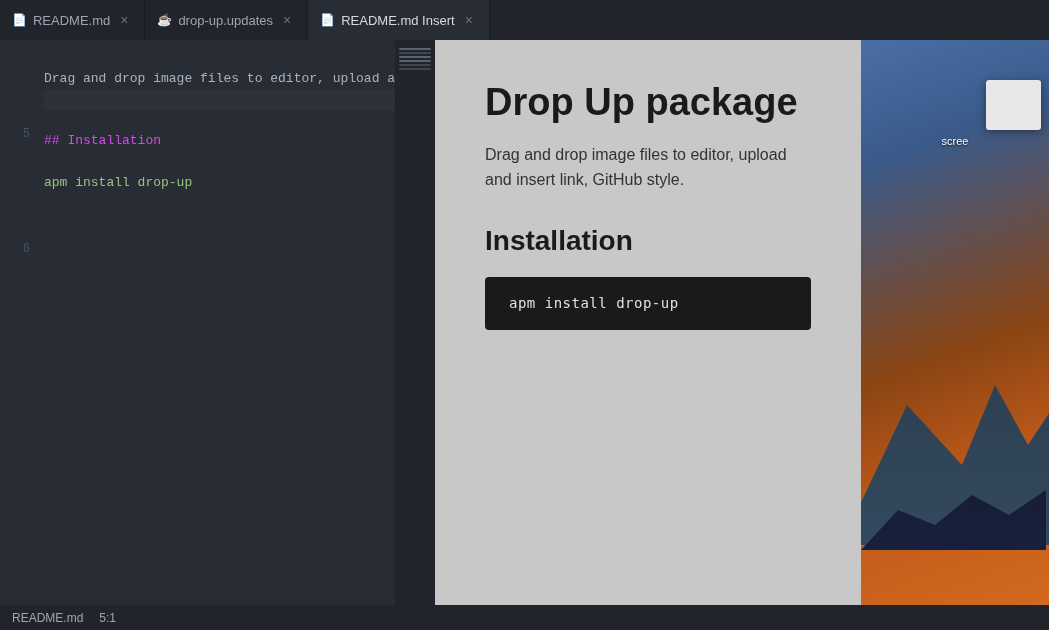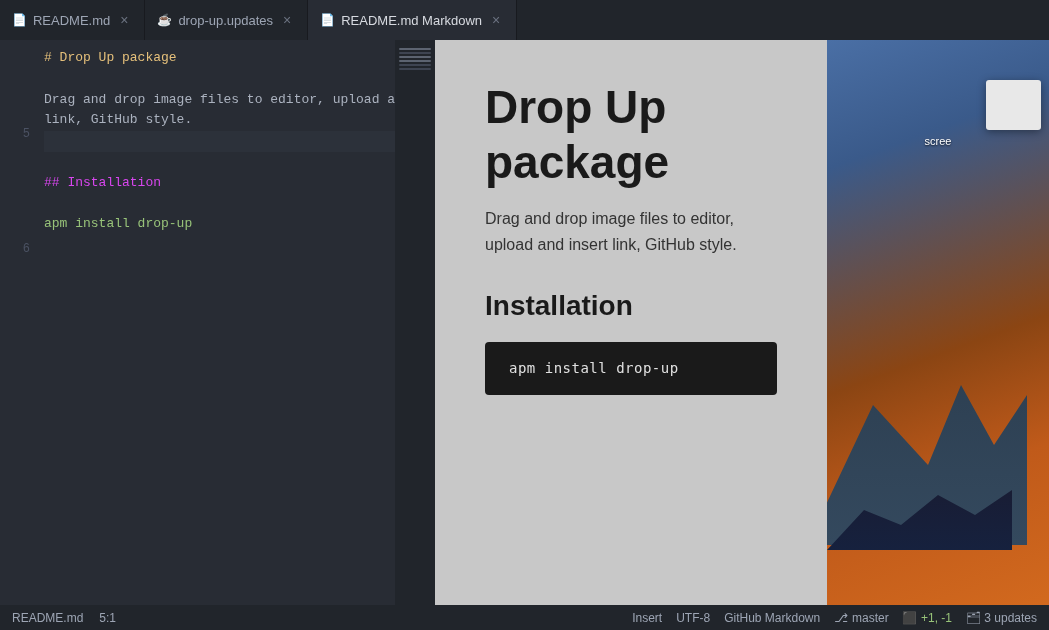--- a/index.html
+++ b/index.html
@@ -121,21 +121,21 @@
 
     
     .preview-panel {
       flex: 1;
       background: #c8c8c8;
       overflow-y: auto;
       padding: 40px 50px;
     }
 
     .preview-title {
-      font-size: 46px;
+      font-size: 38px;
       font-weight: 700;
       color: #1a1a1a;
       margin-bottom: 16px;
       line-height: 1.2;
     }
 
     .preview-desc {
       font-size: 16px;
       color: #333;
       margin-bottom: 32px;
@@ -155,21 +155,21 @@
       color: #e0e0e0;
       padding: 18px 24px;
       border-radius: 4px;
       font-family: 'Courier New', Courier, monospace;
       font-size: 14px;
       letter-spacing: 0.5px;
     }
 
     
     .desktop-area {
-      width: 222px;
+      width: 188px;
       background: linear-gradient(160deg, #4a6fa5 0%, #3a5a8a 20%, #8b4513 55%, #c05a1a 75%, #d2691e 100%);
       flex-shrink: 0;
       position: relative;
       overflow: hidden;
     }
 
     
     .desktop-area::before {
       content: '';
       position: absolute;
@@ -261,21 +261,21 @@
     <span>README.md</span>
     <span class="close-btn">×</span>
   </div>
   <div class="tab">
     <span style="font-size:12px;">☕</span>
     <span>drop-up.updates</span>
     <span class="close-btn">×</span>
   </div>
   <div class="tab active">
     <span style="font-size:12px;">📄</span>
-    <span>README.md Markdown</span>
+    <span>README.md Insert</span>
     <span class="close-btn">×</span>
   </div>
 </div>
 
 <div class="main-area">
 
   <div class="editor-panel">
     <div class="editor-content">
       <div class="line-numbers">
         <div>&nbsp;</div>
@@ -284,24 +284,22 @@
         <div>&nbsp;</div>
         <div>5</div>
         <div>&nbsp;</div>
         <div>&nbsp;</div>
         <div>&nbsp;</div>
         <div>&nbsp;</div>
         <div>&nbsp;</div>
         <div>6</div>
       </div>
       <div class="code-area">
-        <div class="code-line"><span class="heading"># Drop Up package</span></div>
         <div class="code-line">&nbsp;</div>
         <div class="code-line"><span class="normal-text">Drag and drop image files to editor, upload and insert</span></div>
-        <div class="code-line"><span class="normal-text">link, GitHub style.</span></div>
         <div class="code-line highlighted">&nbsp;</div>
         <div class="code-line">&nbsp;</div>
         <div class="code-line"><span class="subheading">## Installation</span></div>
         <div class="code-line">&nbsp;</div>
         <div class="code-line"><span class="code-inline">apm install drop-up</span></div>
         <div class="code-line">&nbsp;</div>
         <div class="code-line">&nbsp;</div>
       </div>
 
       <div class="minimap">
@@ -327,30 +325,13 @@
   <div class="desktop-area">
     <div class="screen-thumb"></div>
     <div class="screen-label">scree</div>
   </div>
 
 </div>
 
 <div class="status-bar">
   <span>README.md</span>
   <span>5:1</span>
-  <div class="status-right">
-    <span>Insert</span>
-    <span>UTF-8</span>
-    <span>GitHub Markdown</span>
-    <span class="git-branch">
-      <span>⎇</span>
-      <span>master</span>
-    </span>
-    <span class="git-changes">
-      <span>⬛</span>
-      <span>+1, -1</span>
-    </span>
-    <span class="updates-badge">
-      <span>🗂</span>
-      <span>3 updates</span>
-    </span>
-  </div>
 </div>
 
 </body></html>

